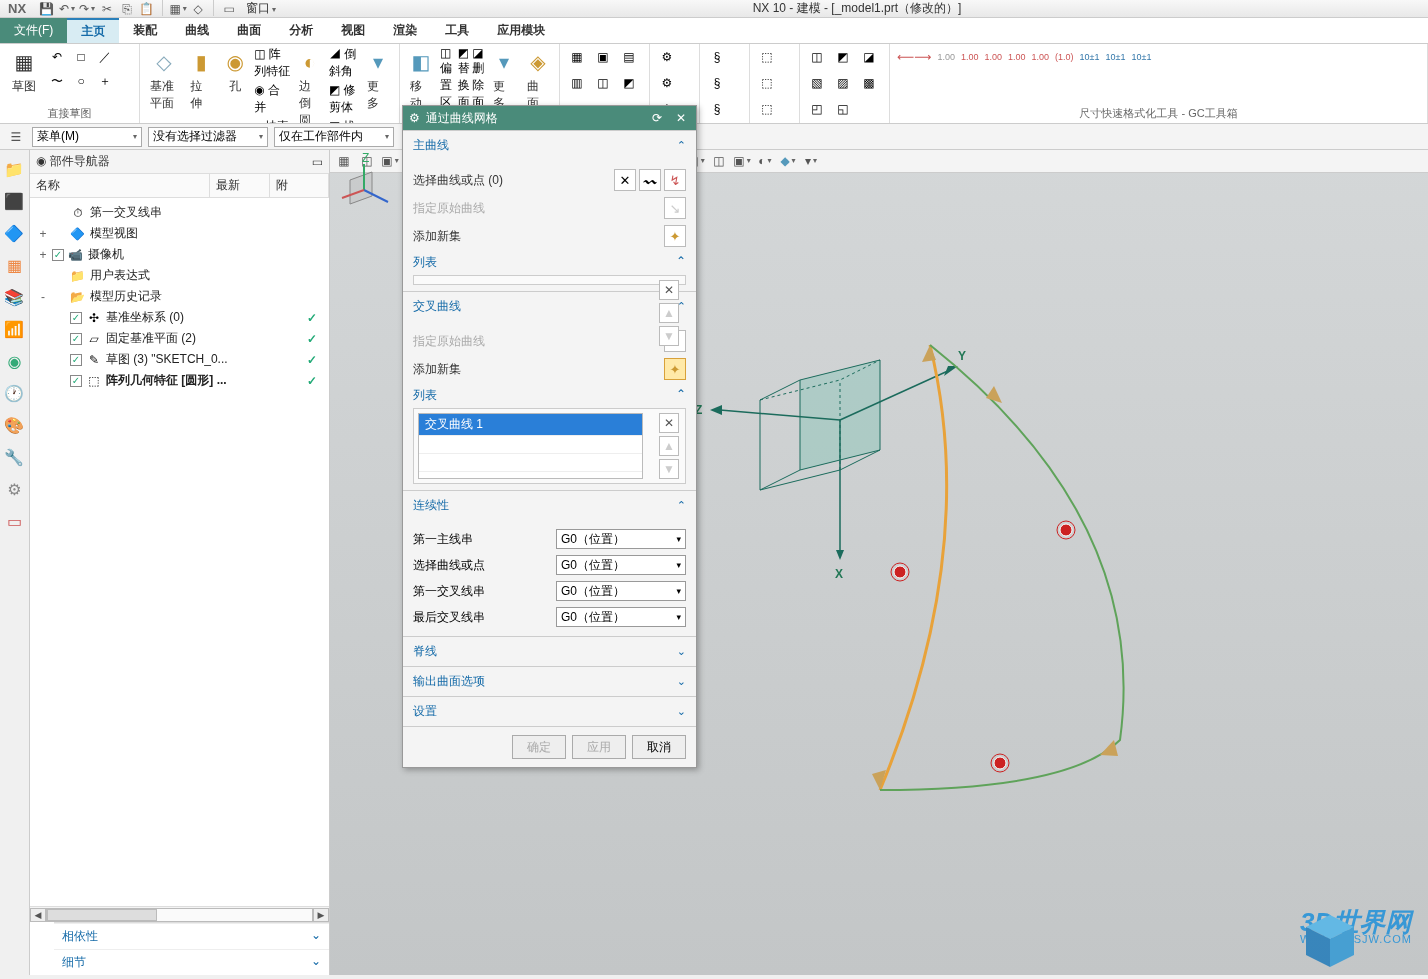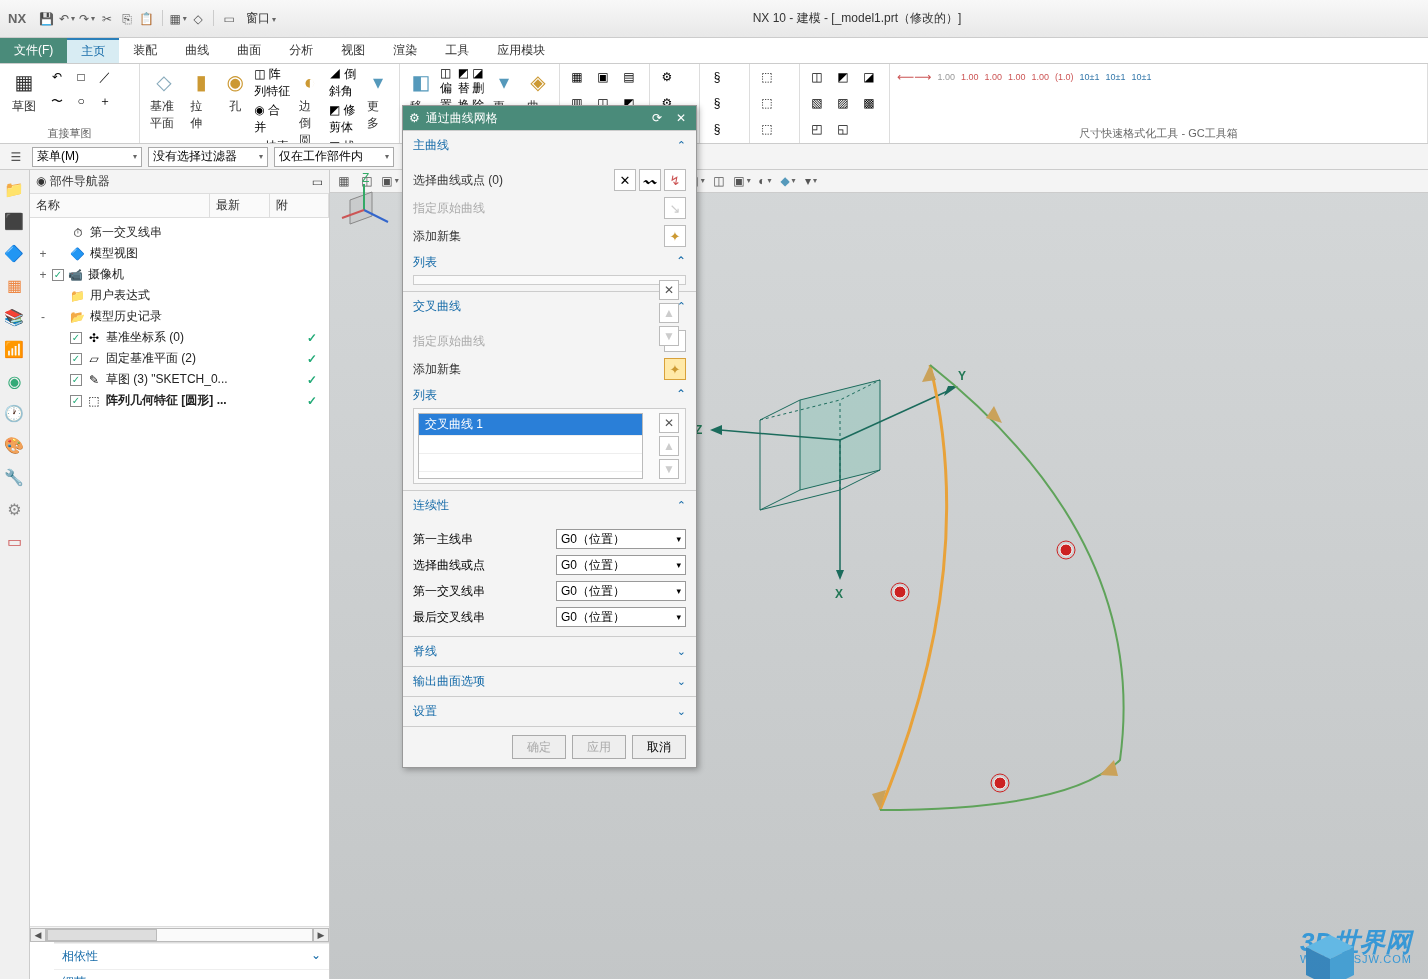--- a/index.html
+++ b/index.html
@@ -1,30 +1,30 @@
 <!DOCTYPE html>
 <html><head>
 <meta charset="utf-8">
 <style>
 * { box-sizing: border-box; margin: 0; padding: 0; font-family: "Microsoft YaHei", "Segoe UI", sans-serif; font-size: 12px; }
 body { background: #f0f0f0; width: 1428px; height: 979px; overflow: hidden; position: relative; }
 
 
-.titlebar { height: 38px; background: linear-gradient(#f8f8f8,#e8e8e8); display: flex; align-items: center; border-bottom: 1px solid #ccc; }
+.titlebar { height: 18px; background: linear-gradient(#f8f8f8,#e8e8e8); display: flex; align-items: center; border-bottom: 1px solid #ccc; }
 .titlebar .logo { font-weight: bold; color: #666; padding: 0 8px; font-size: 13px; }
 .titlebar .qat { display: flex; gap: 2px; padding: 0 4px; }
 .titlebar .qat-btn { width: 18px; height: 18px; display:flex;align-items:center;justify-content:center; color:#555; cursor:pointer; }
 .titlebar .sep { width: 1px; height: 16px; background: #ccc; margin: 0 4px; }
 .titlebar .win-label { padding: 0 6px; color:#333; }
 .titlebar .app-title { flex: 1; text-align: center; color: #333; }
 
 
 .tabbar { height: 26px; background: #fff; display: flex; border-bottom: 1px solid #ccc; }
 .tabbar .file-tab { background: #4a8b7a; color: #fff; padding: 0 14px; display:flex; align-items:center; }
-.tabbar .tab { padding: 0 14px; display:flex; align-items:center; color:#333; cursor:pointer; }
+.tabbar .tab { padding: 0 14px; display:flex; align-items:center; color:#333; cursor:pointer;font-weight:bold; }
 .tabbar .tab.active { background: #d8ecf3; border-top: 2px solid #2a7fba; color:#146aa8; }
 
 
 .ribbon { height: 80px; background: #fff; display: flex; border-bottom: 1px solid #ccc; overflow:hidden; }
 .ribbon-group { border-right: 1px solid #ddd; padding: 2px 6px; display:flex; flex-direction:column; justify-content:space-between; }
 .ribbon-group .buttons { display:flex; gap:4px; align-items:flex-start; }
 .ribbon-group .label { text-align:center; color:#666; font-size:11px; padding-top:2px; }
 .r-btn { display:flex; flex-direction:column; align-items:center; gap:2px; padding:2px 4px; cursor:pointer; color:#333; font-size:11px; min-width:30px; }
 .r-btn .ico { width:28px; height:28px; display:flex; align-items:center; justify-content:center; font-size:20px; }
 .r-small { width:20px; height:20px; display:flex; align-items:center; justify-content:center; cursor:pointer; margin:1px; }

